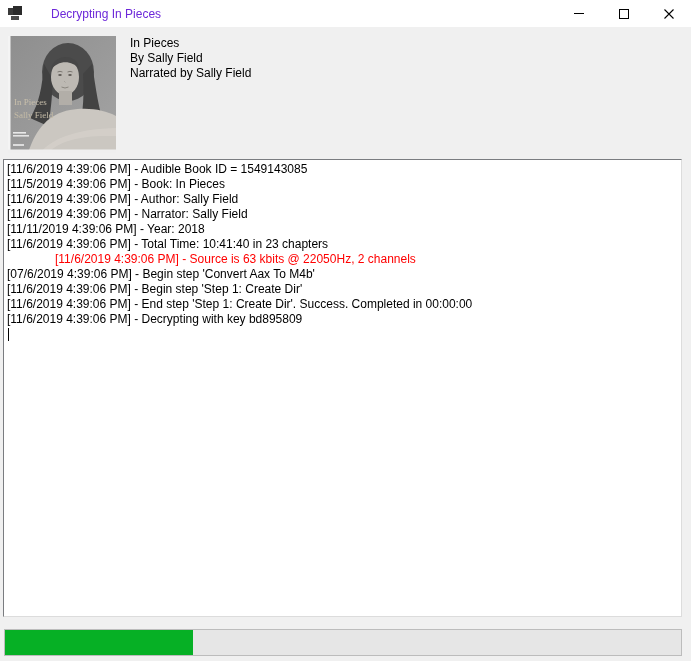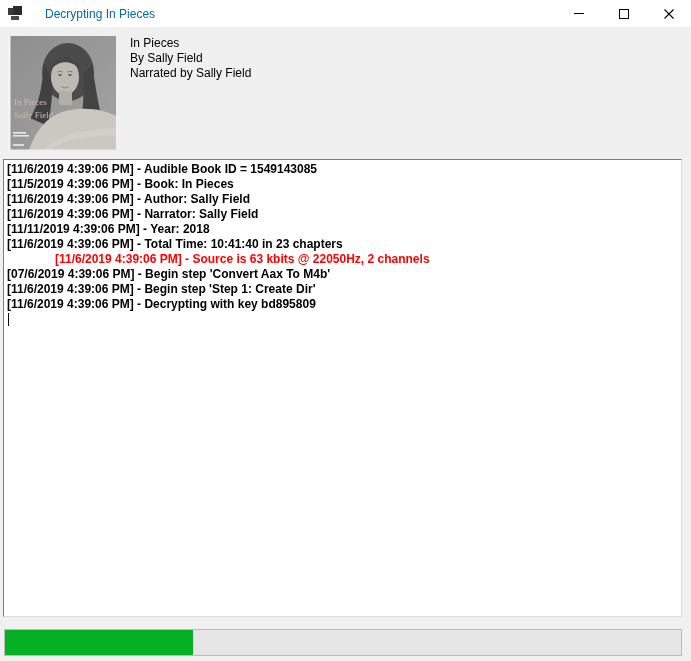--- a/index.html
+++ b/index.html
@@ -31,22 +31,22 @@
   }
   .app-icon .sq2 {
     position: absolute; left: 5px; top: 0px;
     width: 9px; height: 9px; background: #2b2b2b;
   }
   .app-icon .sq3 {
     position: absolute; left: 3px; top: 10px;
     width: 8px; height: 4px; background: #4a4a4a;
   }
   .title-text {
-    margin-left: 21px;
-    font-size: 12px; color: #0369a1;
+    margin-left: 27px;
+    font-size: 12px; color: #6d28d9;
     white-space: nowrap;
   }
   .window-controls { margin-left: auto; display: flex; height: 100%; }
   .ctrl-btn {
     width: 45px; height: 100%;
     display: flex; align-items: center; justify-content: center;
     cursor: default;
   }
   .glyph-min { width: 10px; height: 1px; background: #000; }
   .glyph-max { width: 8px; height: 8px; border: 1px solid #000; background: transparent; }
@@ -69,21 +69,21 @@
     box-sizing: border-box;
     background: #ffffff;
     border: 1px solid;
     border-color: #7a7c80 #dcdcdc #dcdcdc #7a7c80;
     padding: 2px 3px;
     font-size: 12px; line-height: 15px;
     color: #000;
     overflow: hidden;
     cursor: text;
   }
-  .log-line { white-space: pre; font-weight: bold; }
+  .log-line { white-space: pre; }
   .log-line.error { color: var(--error-color, #ff0000); padding-left: 48px; }
   .caret {
     width: 1px; height: 13px;
     background: #000;
     margin-left: 1px; margin-top: 1px;
   }
 
   
   .progressbar {
     position: absolute; left: 4px; top: 629px;
@@ -169,20 +169,21 @@
   <div>
       <div class="log-line">[11/6/2019 4:39:06 PM] - Audible Book ID = 1549143085</div>
       <div class="log-line">[11/5/2019 4:39:06 PM] - Book: In Pieces</div>
       <div class="log-line">[11/6/2019 4:39:06 PM] - Author: Sally Field</div>
       <div class="log-line">[11/6/2019 4:39:06 PM] - Narrator: Sally Field</div>
       <div class="log-line">[11/11/2019 4:39:06 PM] - Year: 2018</div>
       <div class="log-line">[11/6/2019 4:39:06 PM] - Total Time: 10:41:40 in 23 chapters</div>
       <div class="log-line error">[11/6/2019 4:39:06 PM] - Source is 63 kbits @ 22050Hz, 2 channels</div>
       <div class="log-line">[07/6/2019 4:39:06 PM] - Begin step 'Convert Aax To M4b'</div>
       <div class="log-line">[11/6/2019 4:39:06 PM] - Begin step 'Step 1: Create Dir'</div>
+      <div class="log-line">[11/6/2019 4:39:06 PM] - End step 'Step 1: Create Dir'. Success. Completed in 00:00:00</div>
       <div class="log-line">[11/6/2019 4:39:06 PM] - Decrypting with key bd895809</div>
     </div>
   <div class="caret"></div>
 </div>
 
 <div class="progressbar">
   <div class="progress-fill" style="width: 27.8%; background: rgb(6, 176, 37);"></div>
 </div>
 
 </body></html>

